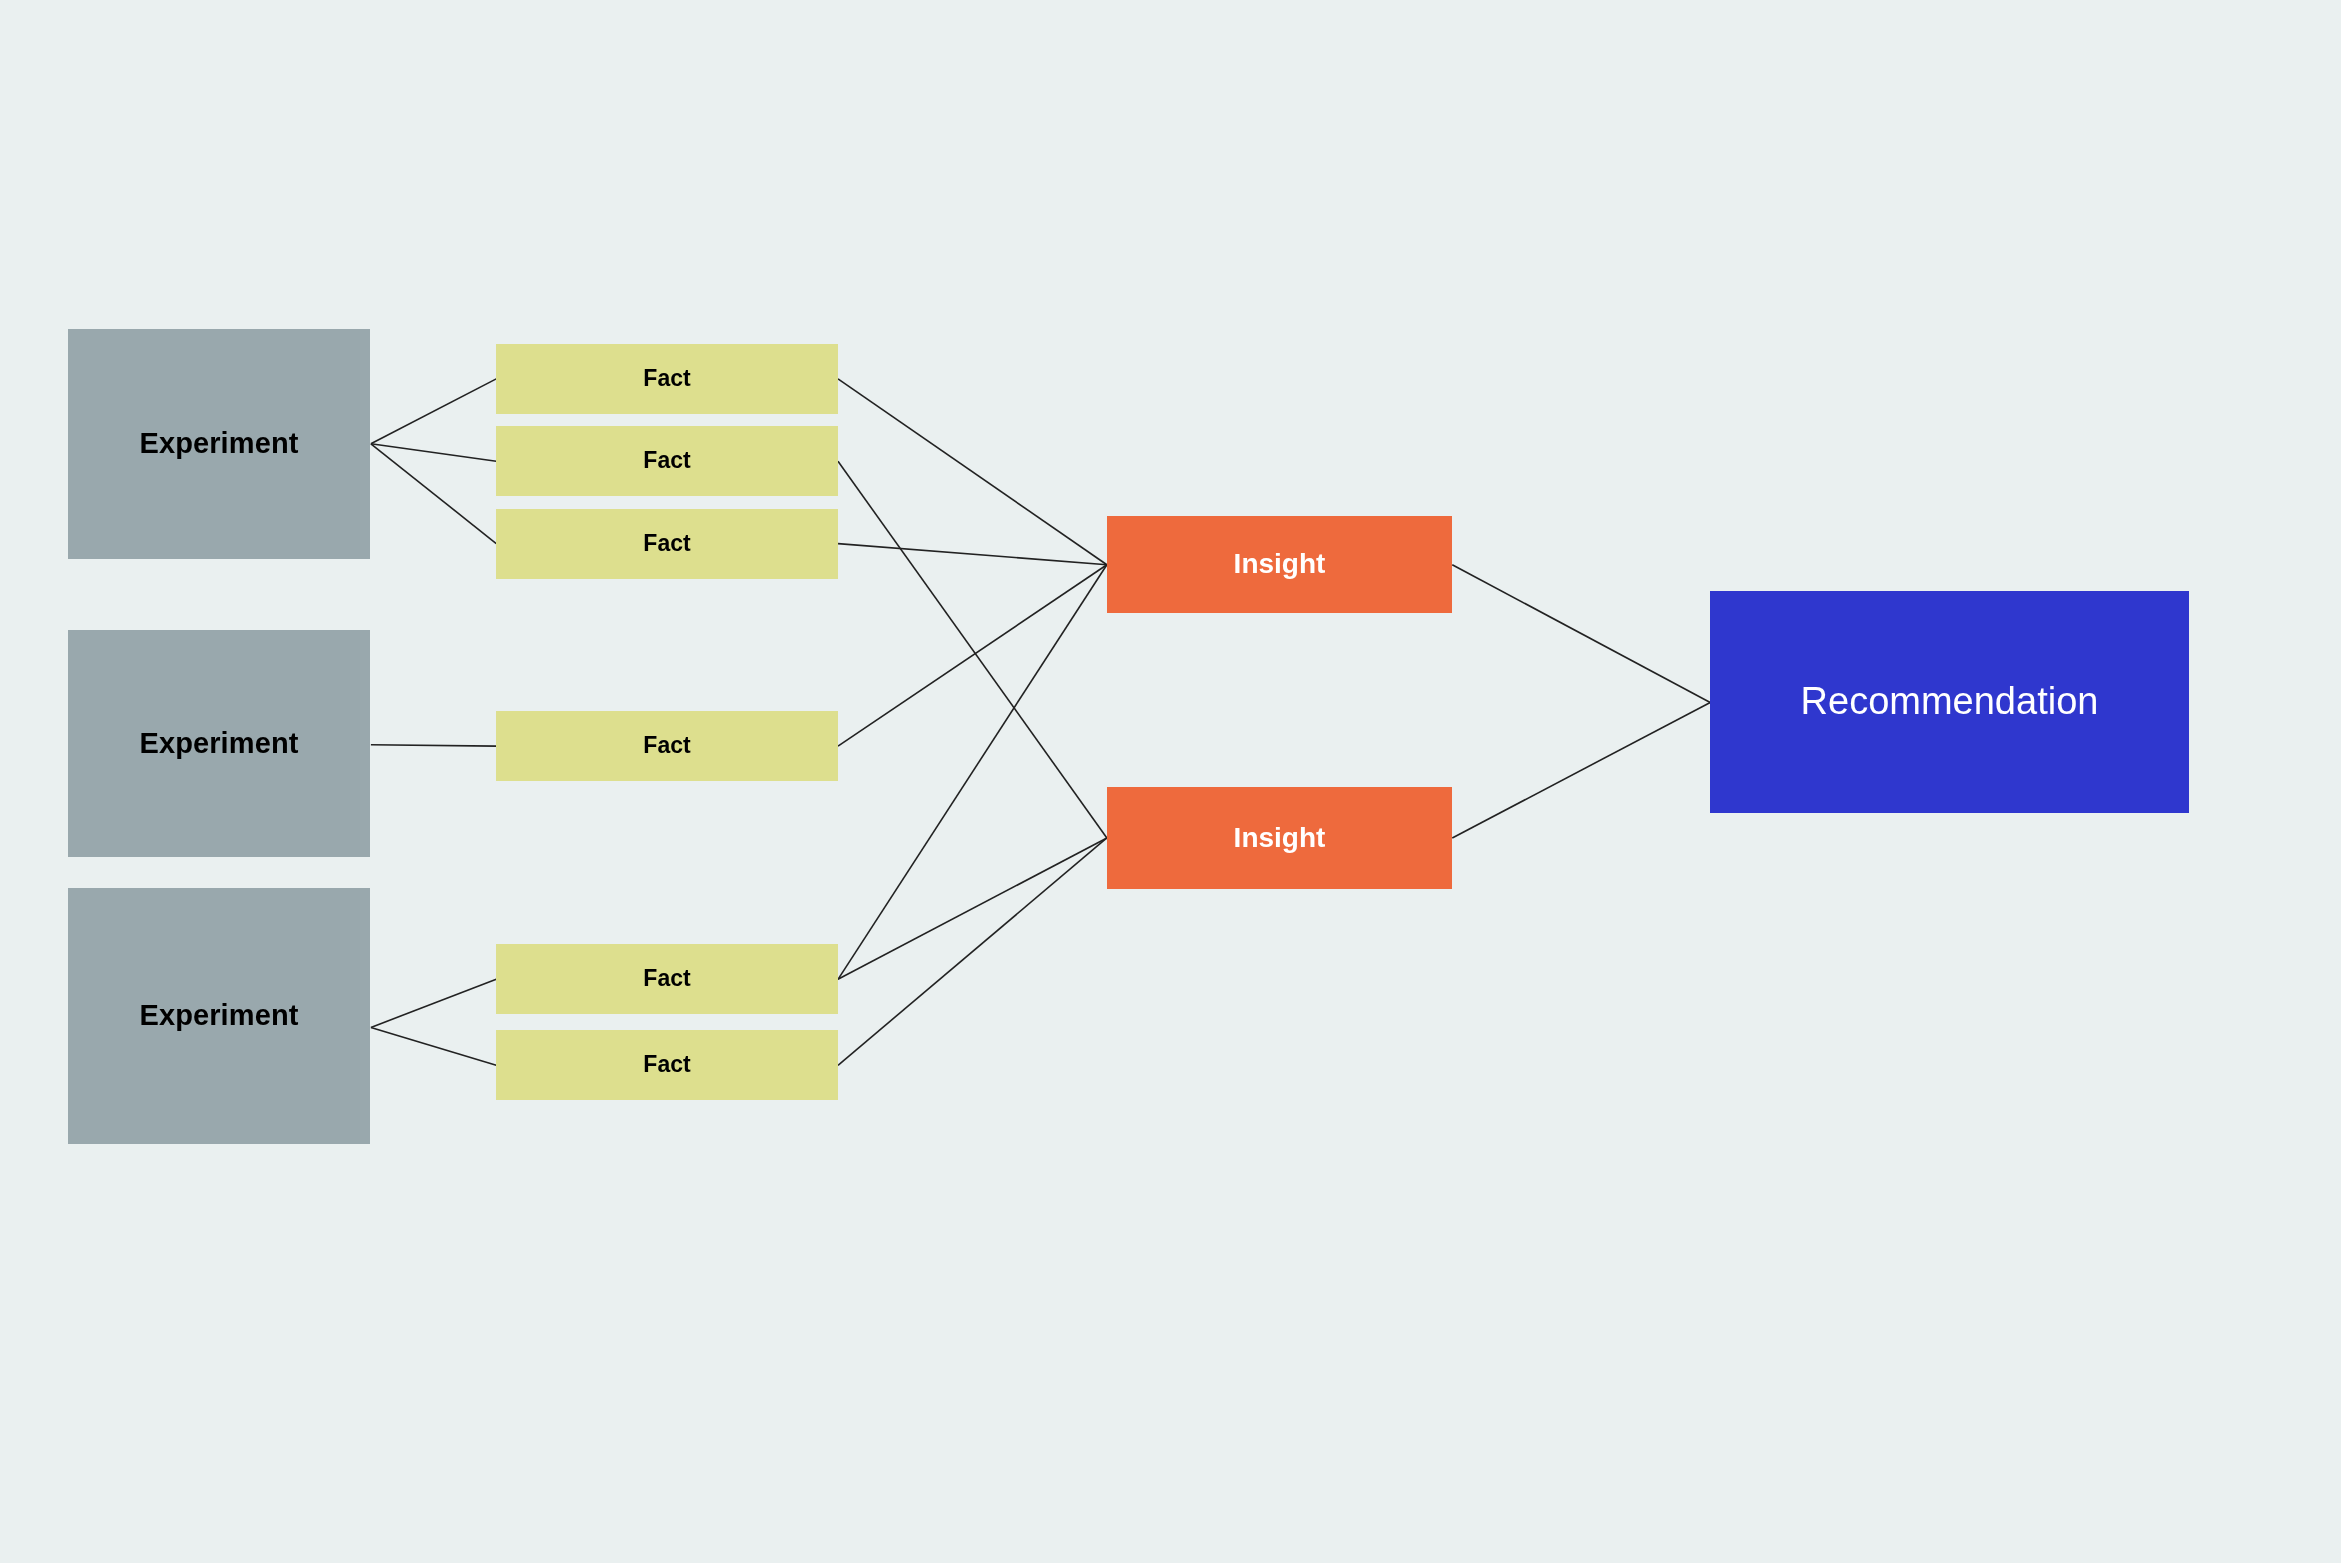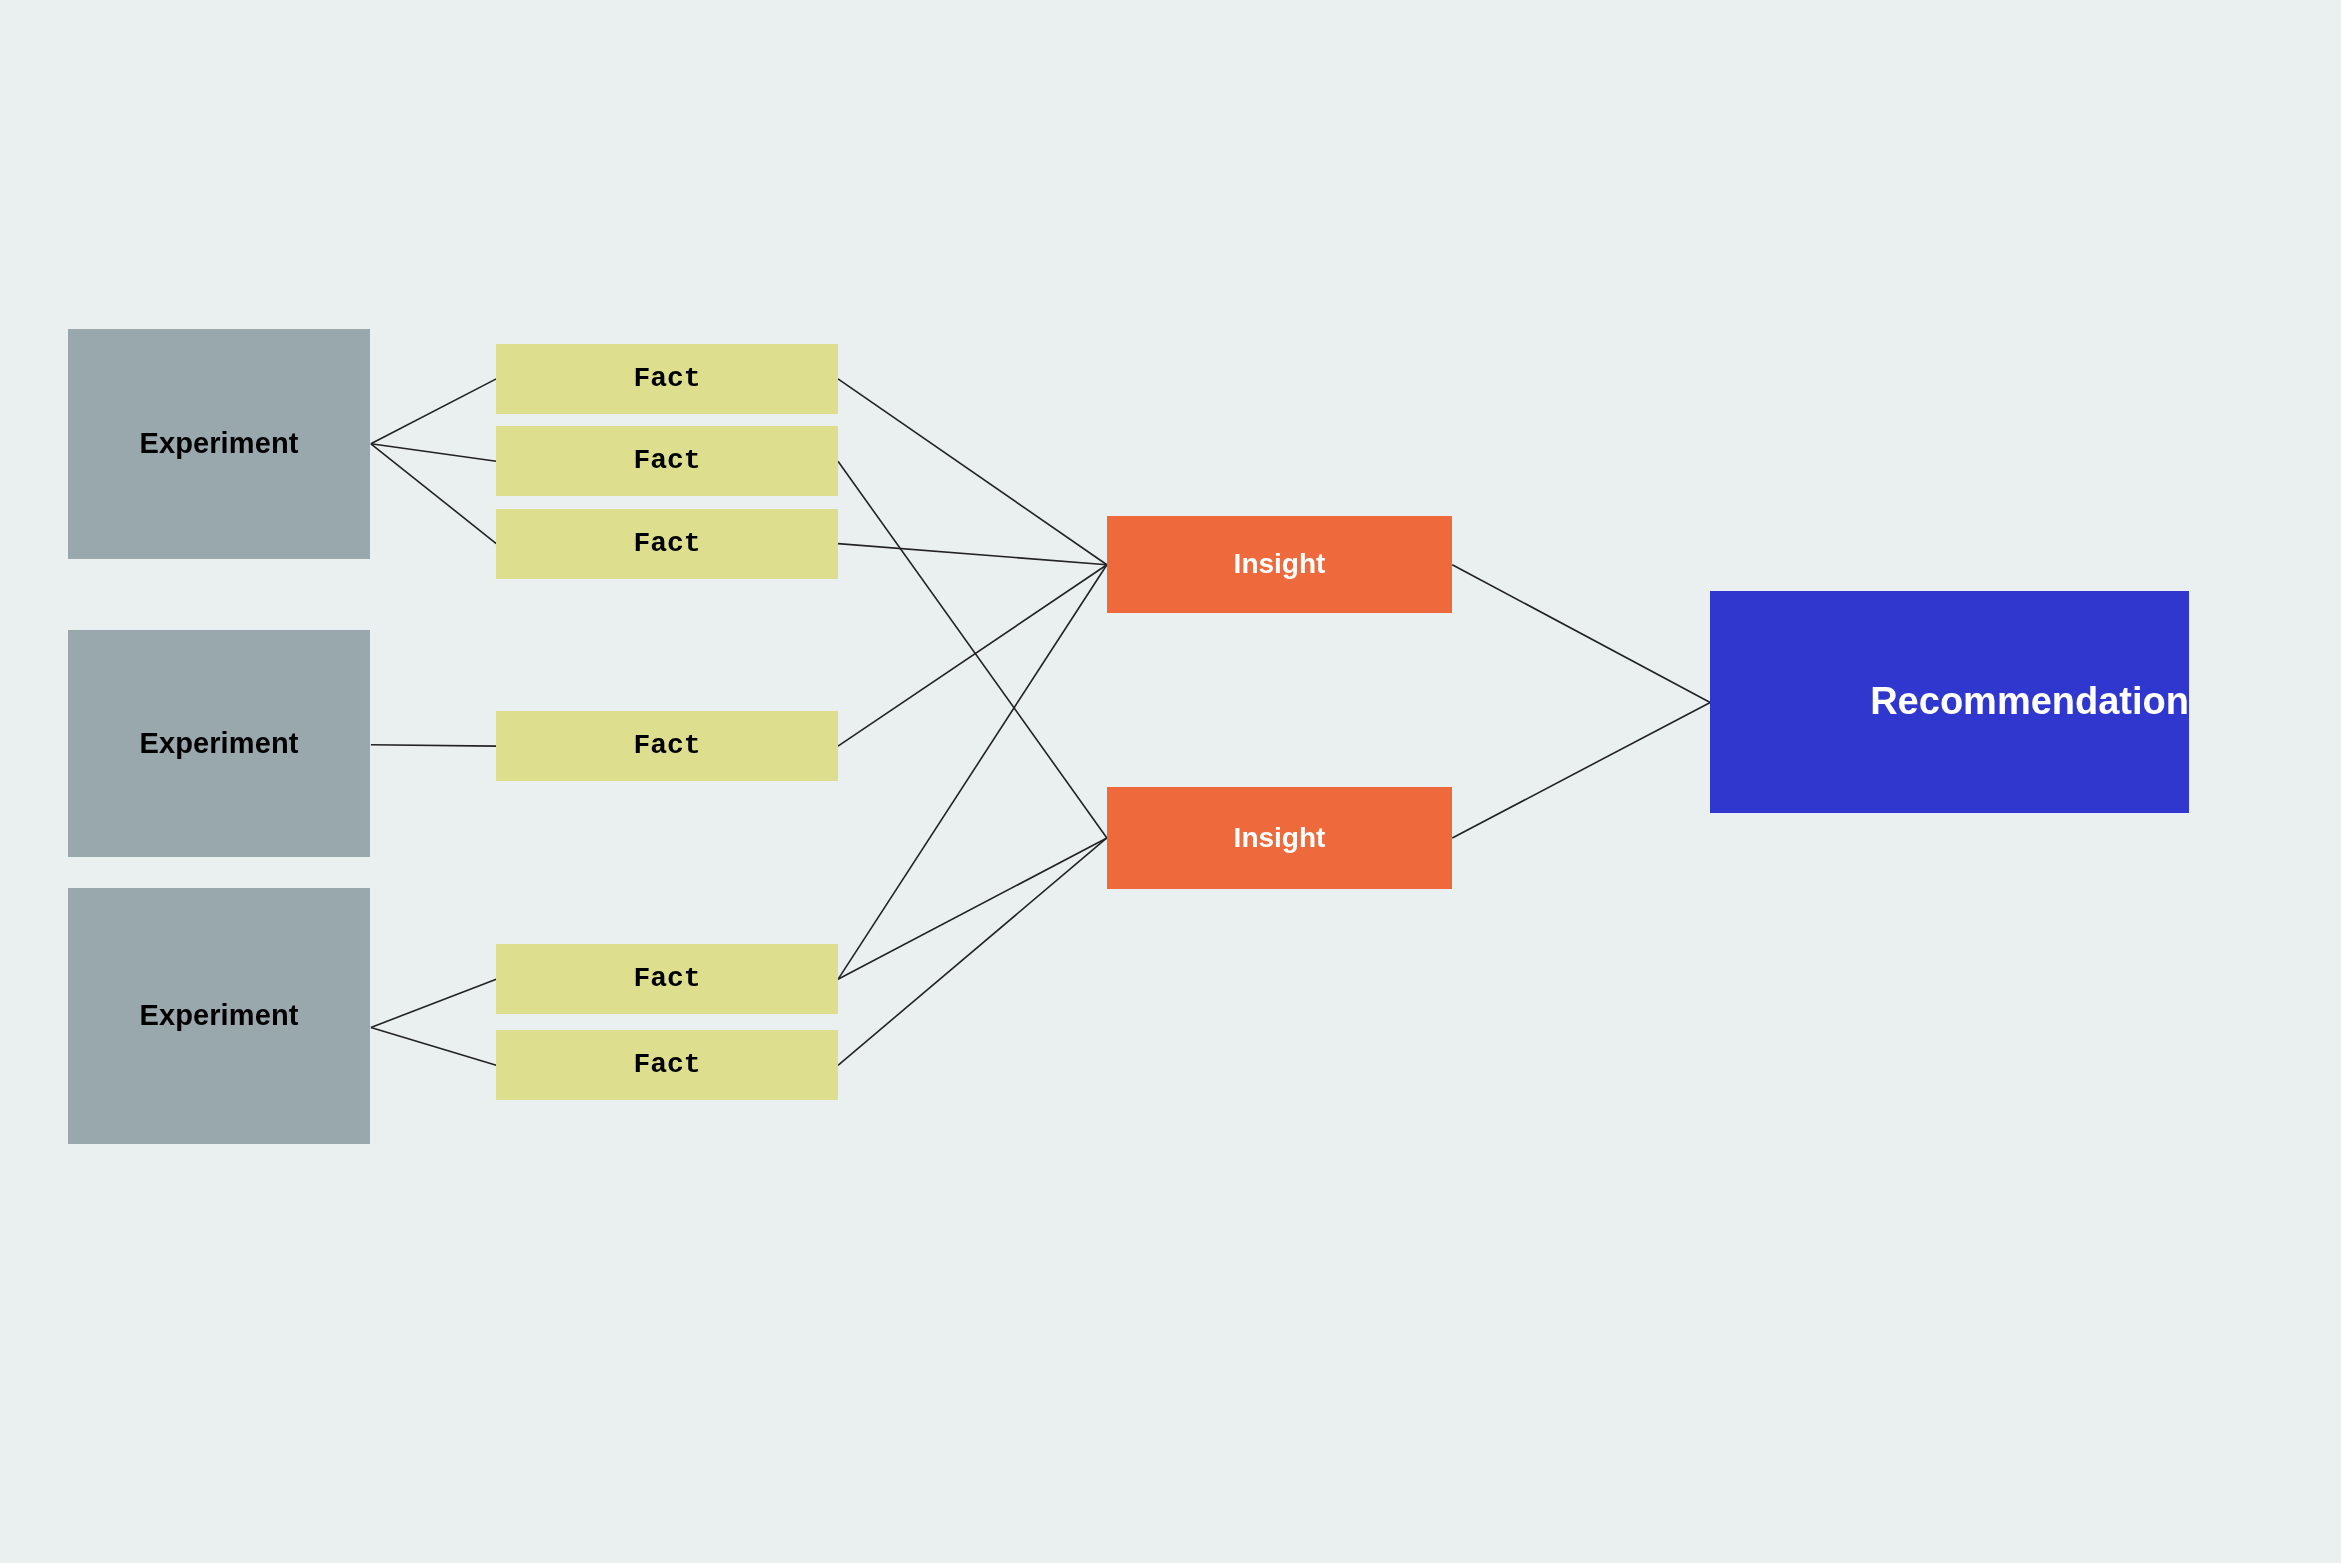--- a/index.html
+++ b/index.html
@@ -41,36 +41,34 @@
     background: #99a8ad;
     color: #000000;
     font-size: 29px;
     font-weight: bold;
     letter-spacing: 0.1px;
     align-items: center;
   }
   .node-fact {
     background: #dddf8e;
     color: #000000;
-    font-size: 28px;
+    font-size: 23px;
     font-weight: bold;
-    font-family: Liberation Mono, monospace;
   }
   .node-insight {
     background: #ee6a3d;
     color: #ffffff;
     font-size: 28px;
     font-weight: bold;
   }
   .node-recommendation {
     background: #2f37ce;
     color: #ffffff;
     font-size: 38px;
-    font-weight: bold;
-    justify-content: flex-end;
+    font-weight: normal;
   }
 </style>
 </head>
 <body>
 
 <div id="canvas">
   <svg id="edges" viewBox="0 0 3214 2145" preserveAspectRatio="none" xmlns="http://www.w3.org/2000/svg">
       <line x1="509" y1="609" x2="681" y2="520" stroke="#222222" stroke-width="2.2" shape-rendering="geometricPrecision"></line>
       <line x1="509" y1="609" x2="681" y2="633" stroke="#222222" stroke-width="2.2" shape-rendering="geometricPrecision"></line>
       <line x1="509" y1="609" x2="681" y2="746" stroke="#222222" stroke-width="2.2" shape-rendering="geometricPrecision"></line>

